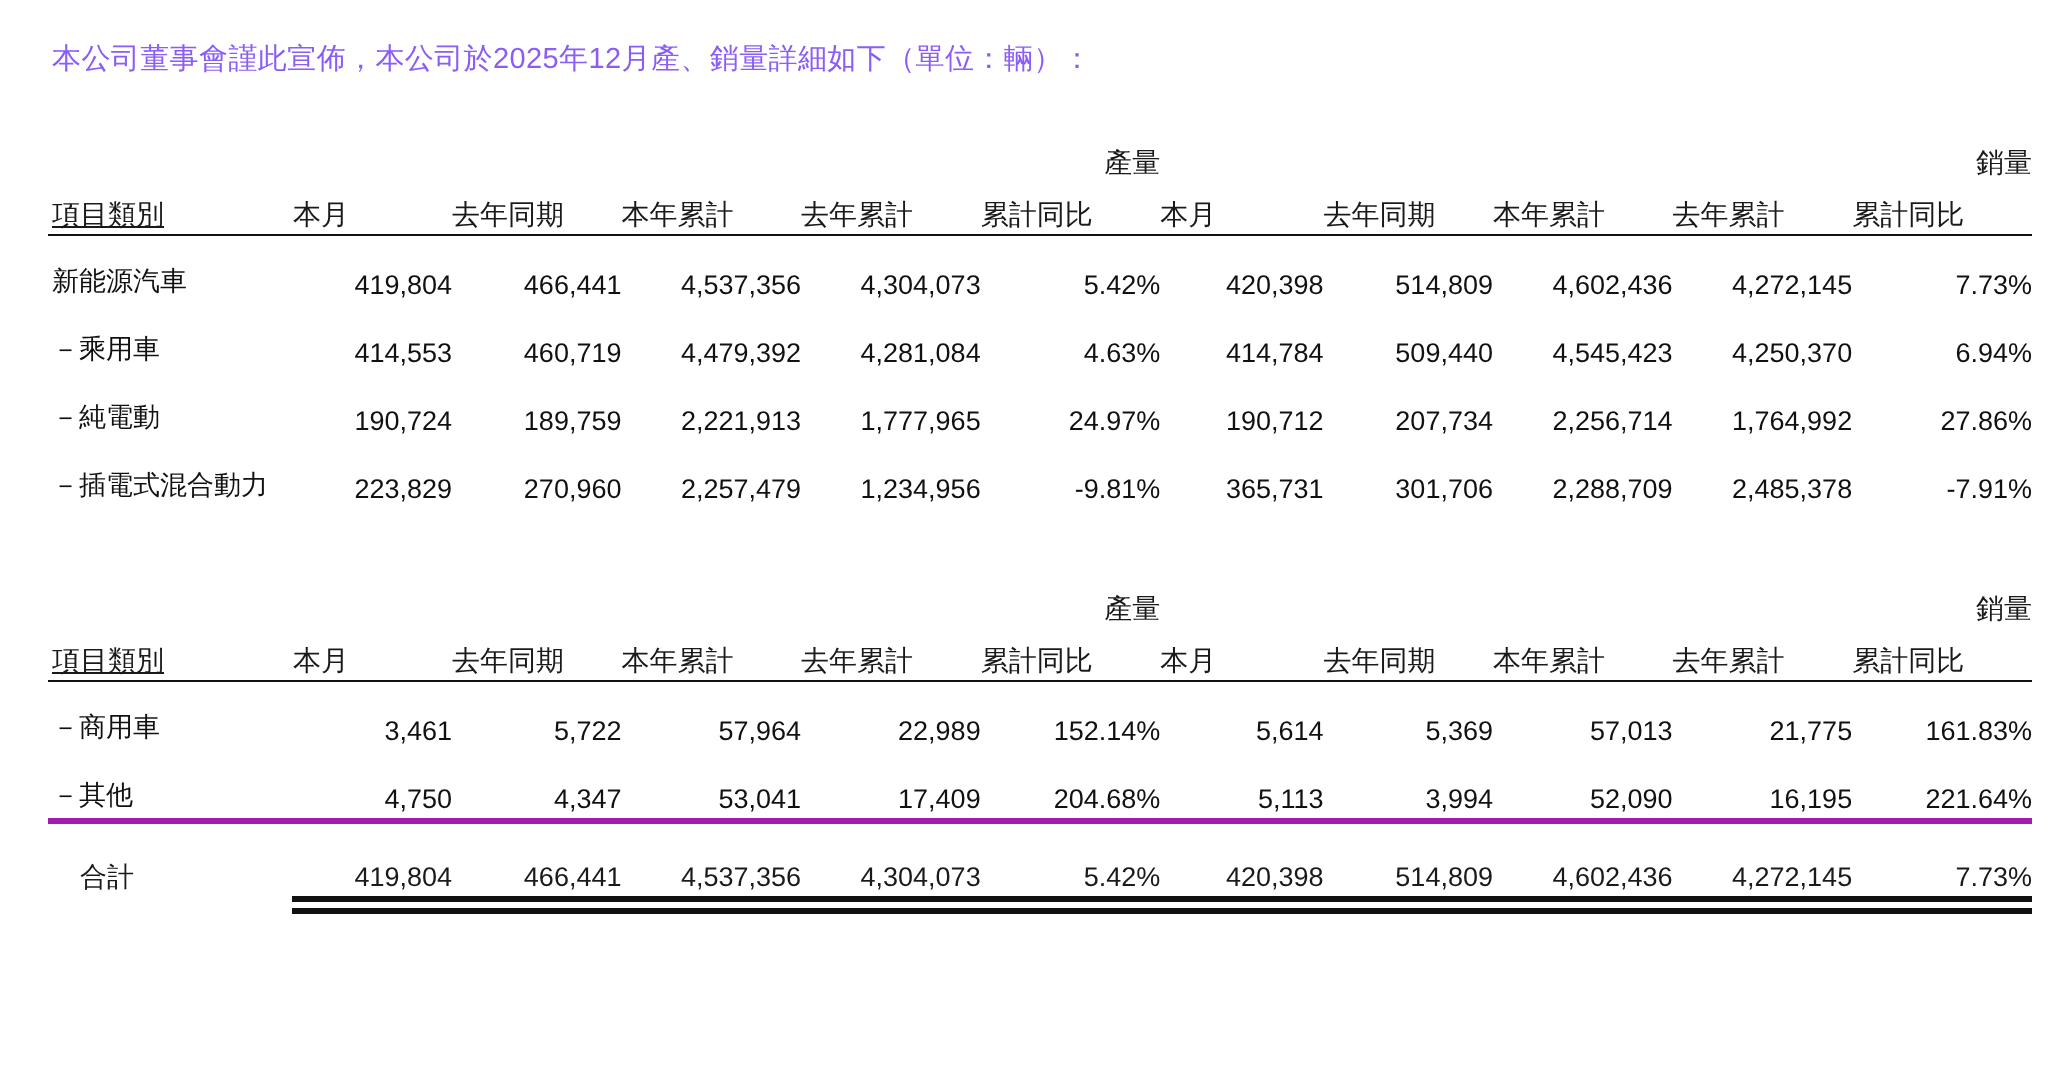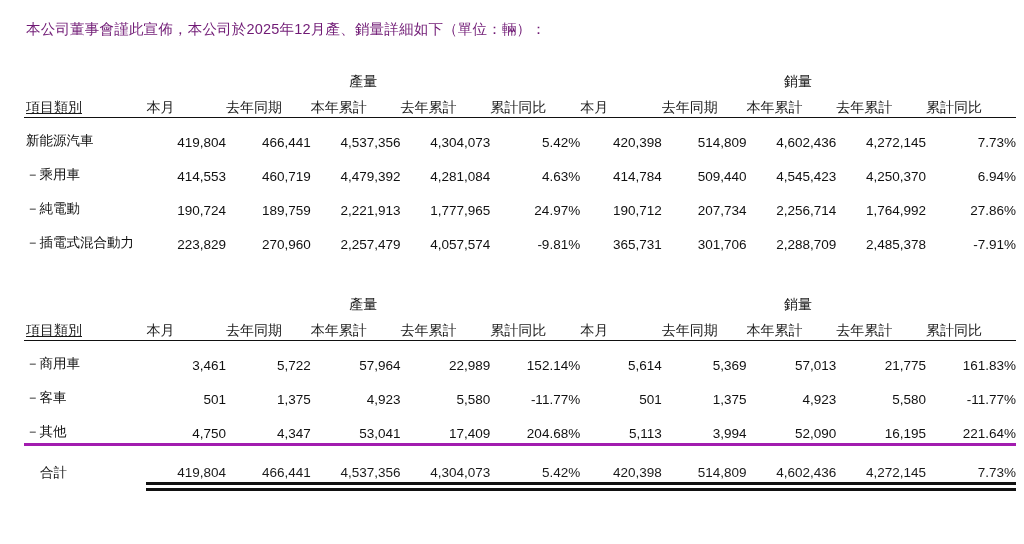--- a/index.html
+++ b/index.html
@@ -17,40 +17,40 @@
   .page {
     position: relative;
     width: 1024px;
     height: 544px;
     box-sizing: border-box;
     padding: 14px 16px 0 24px;
   }
   .intro {
     font-size: 14.5px;
     letter-spacing: 0.2px;
-    color: #701a75;
+    color: #8b5cf6;
     margin: 6px 0 0 2px;
     white-space: nowrap;
   }
 
   table.report {
     border-collapse: collapse;
     width: 992px;
     table-layout: fixed;
     font-size: 13.5px;
   }
   table.report td, table.report th {
     padding: 0;
     margin: 0;
     font-weight: normal;
     vertical-align: bottom;
   }
 
   .grp-head td {
-    text-align: center;
+    text-align: right;
     font-weight: bold;
     font-size: 14px;
     padding-bottom: 4px;
     height: 26px;
   }
   .col-head td {
     font-weight: bold;
     font-size: 14px;
     text-align: left;
     padding-bottom: 7px;
@@ -197,21 +197,21 @@
         <td>2,256,714</td>
         <td>1,764,992</td>
         <td>27.86%</td>
       </tr>
 
       <tr class="data">
         <td class="lbl ind2">－插電式混合動力</td>
         <td>223,829</td>
         <td>270,960</td>
         <td>2,257,479</td>
-        <td>4,057,574</td>
+        <td>1,234,956</td>
         <td>-9.81%</td>
         <td>365,731</td>
         <td>301,706</td>
         <td>2,288,709</td>
         <td>2,485,378</td>
         <td>-7.91%</td>
       </tr>
     </tbody>
   </table>
   </div>
@@ -263,33 +263,20 @@
         <td>57,964</td>
         <td>22,989</td>
         <td>152.14%</td>
         <td>5,614</td>
         <td>5,369</td>
         <td>57,013</td>
         <td>21,775</td>
         <td>161.83%</td>
       </tr>
 
-      <tr class="data">
-        <td class="lbl ind2">－客車</td>
-        <td>501</td>
-        <td>1,375</td>
-        <td>4,923</td>
-        <td>5,580</td>
-        <td>-11.77%</td>
-        <td>501</td>
-        <td>1,375</td>
-        <td>4,923</td>
-        <td>5,580</td>
-        <td>-11.77%</td>
-      </tr>
 
       <tr class="data">
         <td class="lbl ind2">－其他</td>
         <td>4,750</td>
         <td>4,347</td>
         <td>53,041</td>
         <td>17,409</td>
         <td>204.68%</td>
         <td>5,113</td>
         <td>3,994</td>

